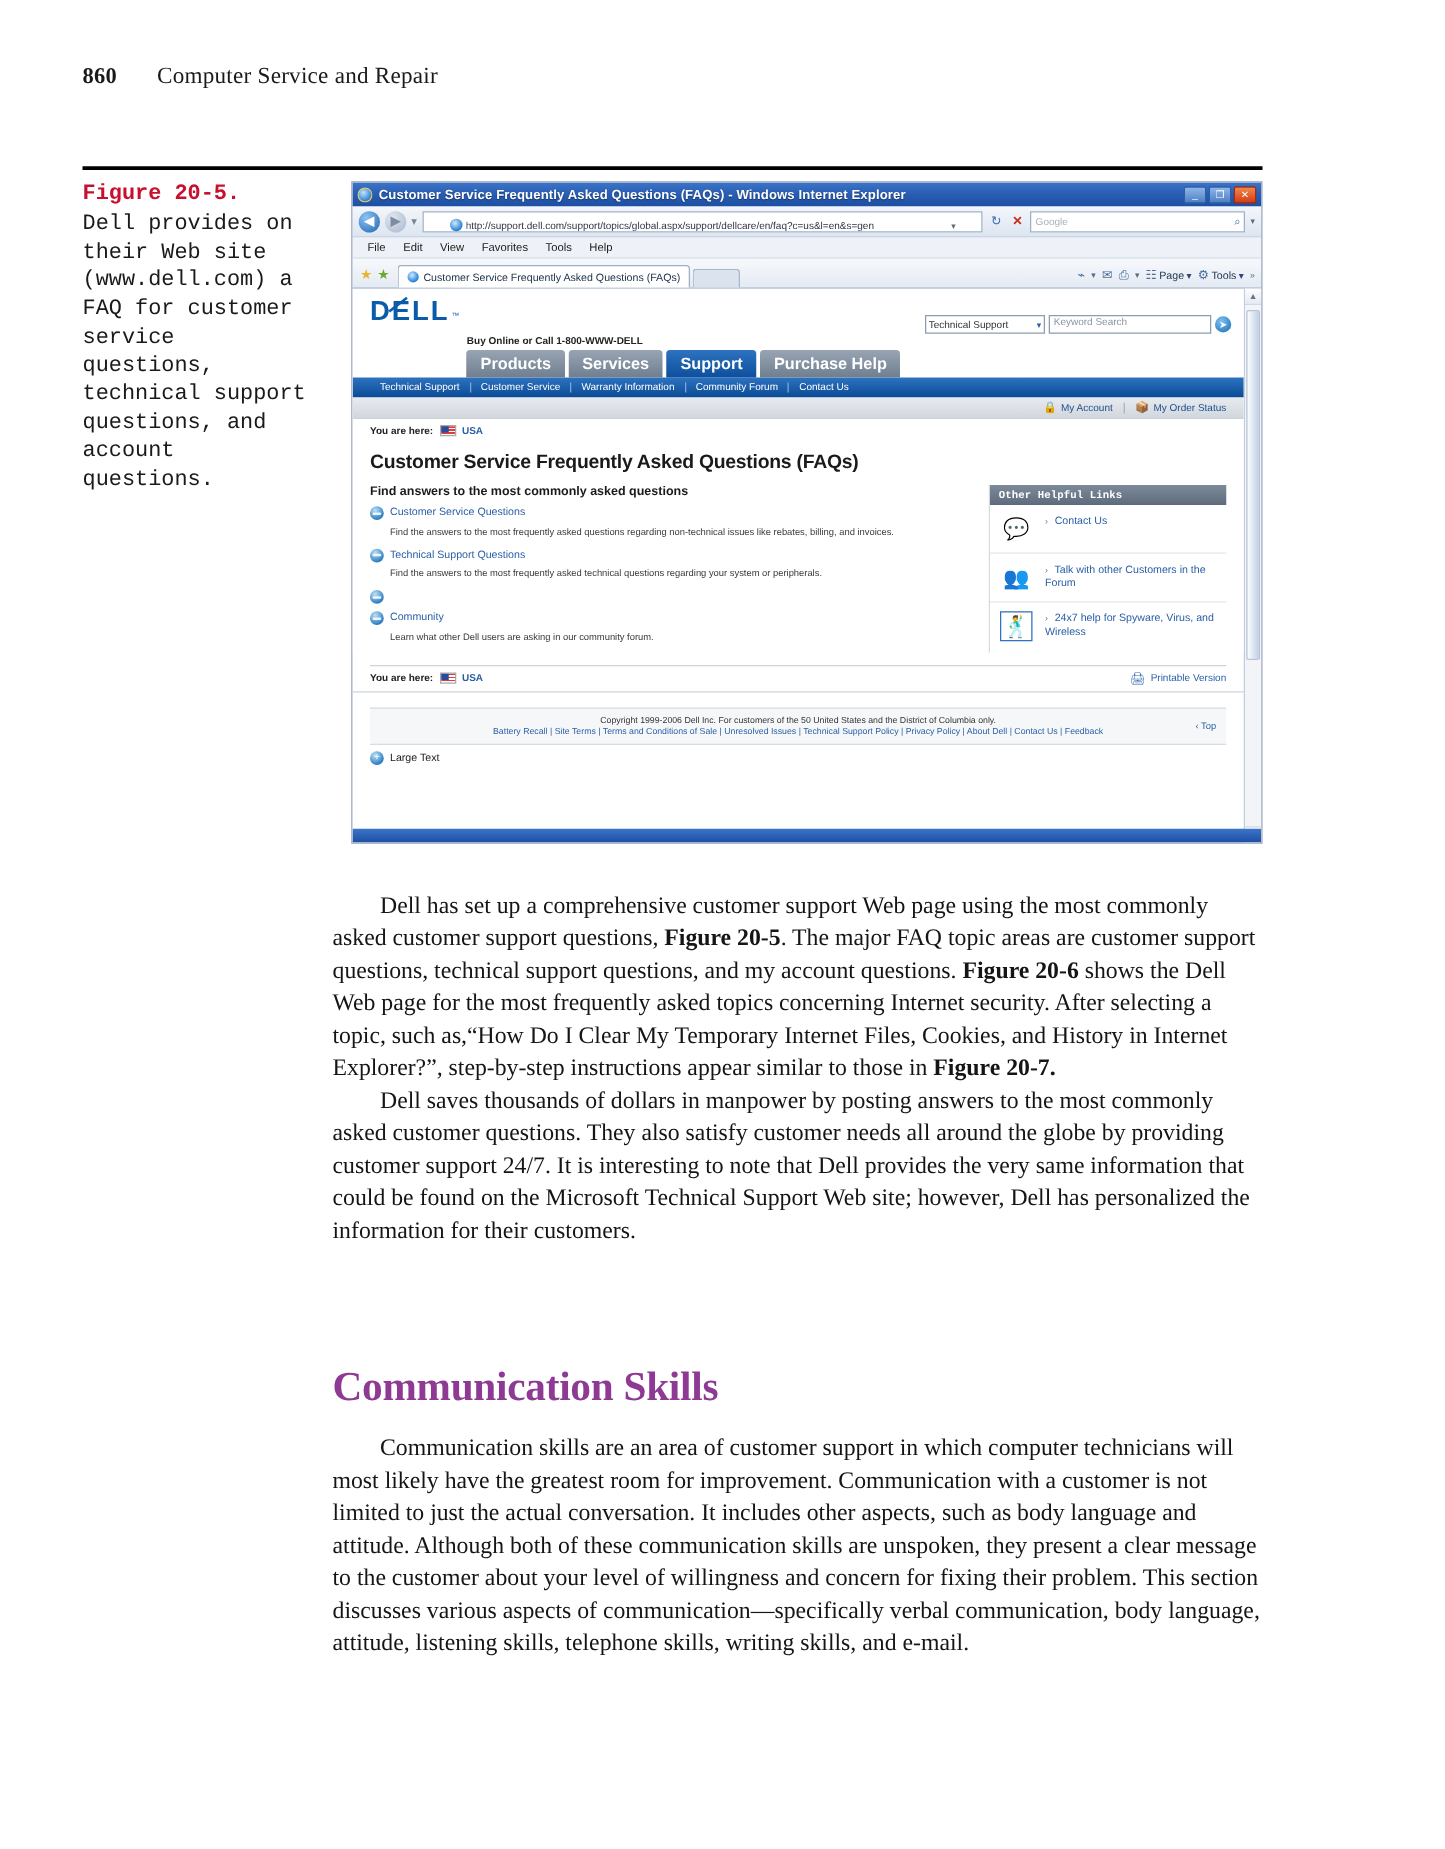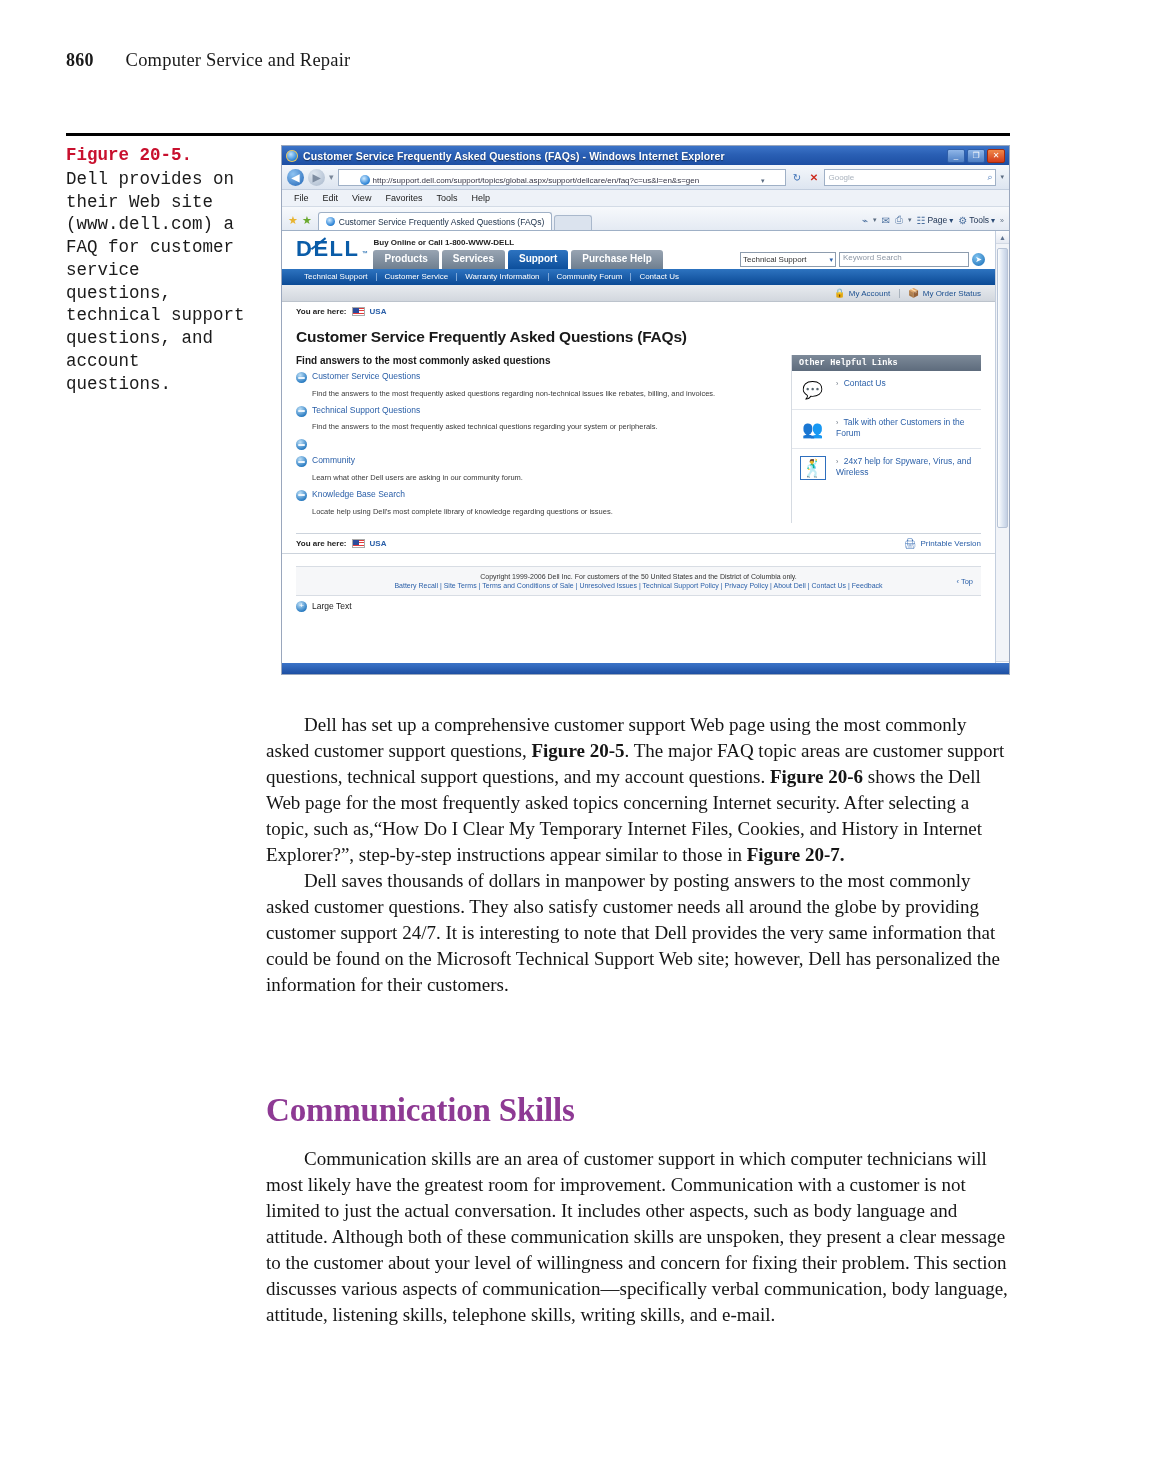--- a/index.html
+++ b/index.html
@@ -176,26 +176,26 @@
     font-family:"Liberation Sans", sans-serif;
     font-weight:bold; font-size:22px; letter-spacing:1.5px;
     color:#0a5ca8; line-height:1;
   }
   .dell-logo .oslash { display:inline-block; position:relative; }
   .dell-logo .oslash::after {
     content:""; position:absolute; left:-1px; top:50%; width:110%; height:2px;
     background:#0a5ca8; transform:rotate(-38deg) translateY(-50%); transform-origin:left center;
   }
   .dell-tm { font-size:6px; color:#0a5ca8; margin-left:2px; margin-top:12px; }
-  .dell-right-col { margin-left:6px; display:flex; flex-direction:column; gap:3px; }
+  .dell-right-col { margin-left:6px; display:flex; flex-direction:column; gap:3px;margin-top:30px; }
   .dell-phone { font-size:8px; font-weight:bold; color:#222; }
   .dell-tabs { display:flex; gap:3px; align-items:flex-end; }
   .dell-tab {
     background:linear-gradient(180deg,#8d99a8,#68headers); background:linear-gradient(180deg,#98a4b2,#6f7f90);
-    color:#fff; font-size:10px; font-weight:bold; padding:4px 11px 5px;
+    color:#fff; font-size:13px; font-weight:bold; padding:4px 11px 5px;
     border-radius:3px 3px 0 0; line-height:1;
   }
   .dell-tab.active { background:linear-gradient(180deg,#2d73c0,#0d4f9c);text-align:center; }
   .dell-search { margin-left:auto; display:flex; align-items:center; gap:3px; padding-top:14px; }
   .dell-select {
     width:96px; height:15px; background:#fff; border:1px solid #8d9cae;
     font-size:8px; color:#333; display:flex; align-items:center;
     padding:0 2px; justify-content:space-between;
   }
   .dell-select .cv { color:#2a5fa8; font-size:7px; }
@@ -515,27 +515,20 @@
             </div>
 
             <div class="faq-item">
               <span class="faq-bullet"></span>
               <span>
                 <a class="faq-link">Community</a>
                 <span class="faq-desc">Learn what other Dell users are asking in our community forum.</span>
               </span>
             </div>
 
-            <div class="faq-item">
-              <span class="faq-bullet"></span>
-              <span>
-                <a class="faq-link">Knowledge Base Search</a>
-                <span class="faq-desc">Locate help using Dell's most complete library of knowledge regarding questions or issues.</span>
-              </span>
-            </div>
           </div>
 
           <div class="faq-aside">
             <div class="aside-head">Other Helpful Links</div>
 
             <div class="aside-row">
               <span class="aside-ico">💬</span>
               <span class="aside-txt">
                 <span class="dotl">›</span>
                 <span>Contact Us</span>

